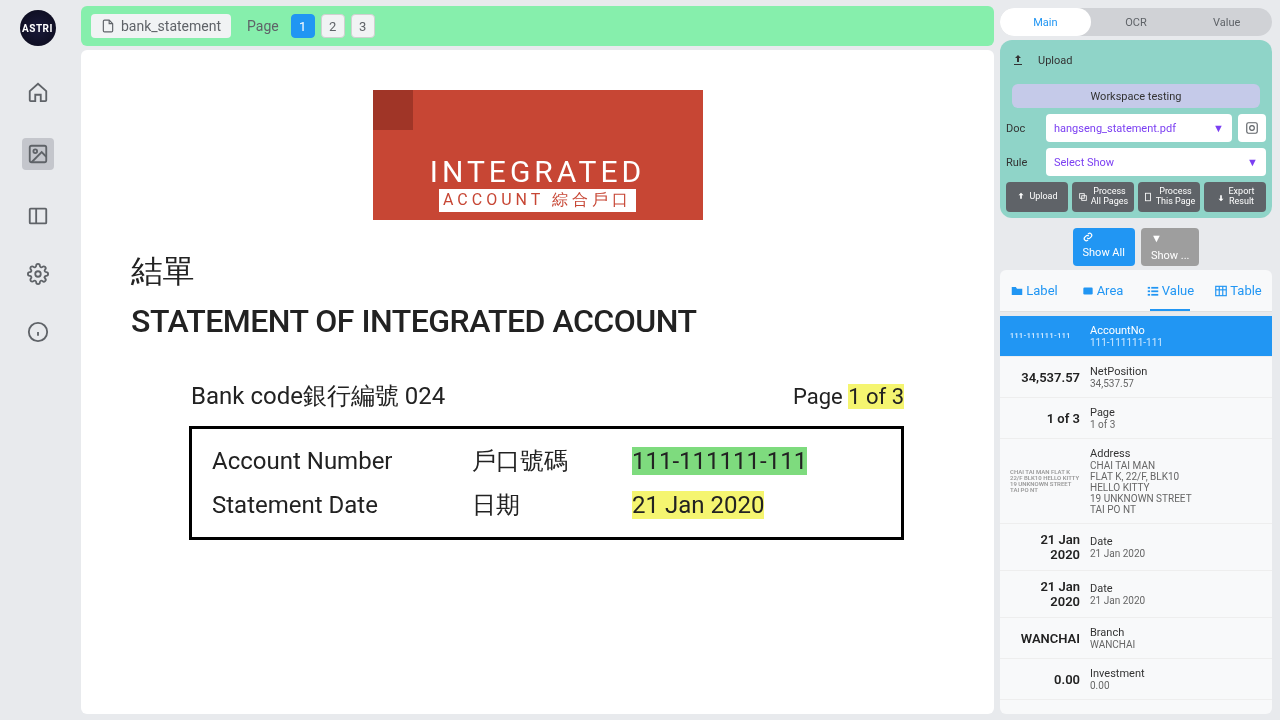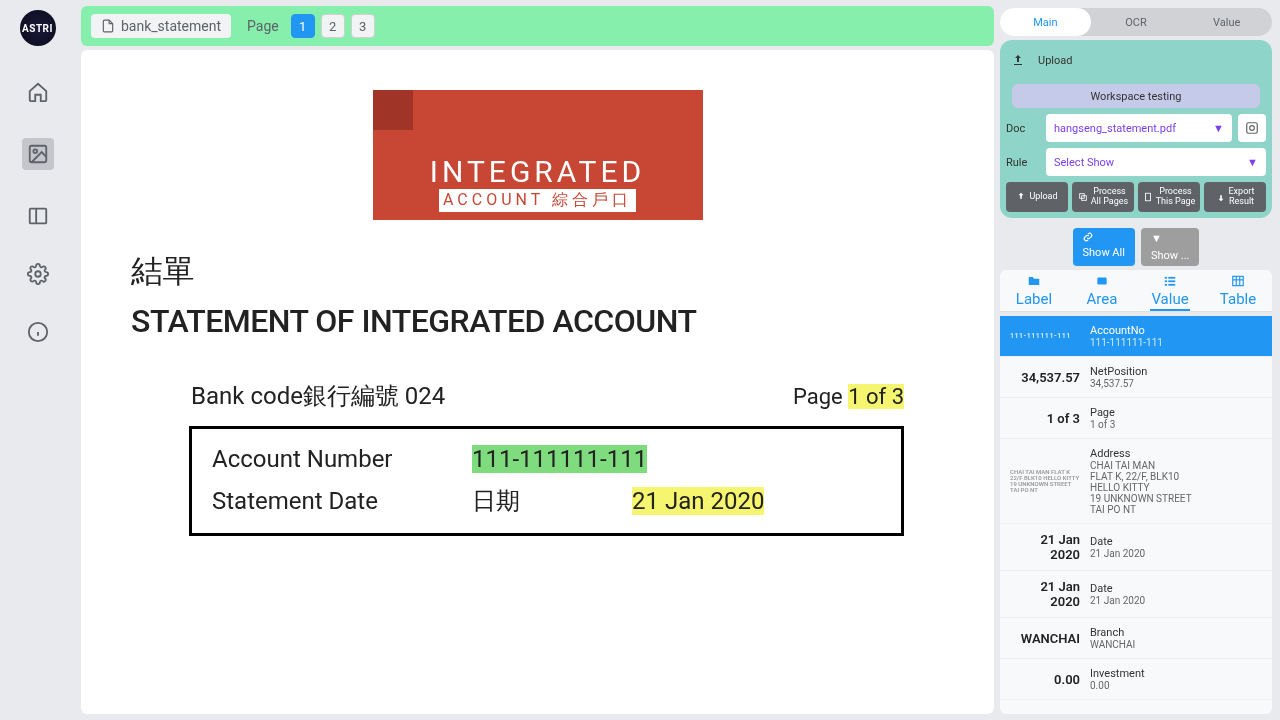--- a/index.html
+++ b/index.html
@@ -47,21 +47,21 @@
 .sellabel { width:34px; font-size:11px; color:#333; }
 .selbox { flex:1; background:#fff; border-radius:4px; height:28px; display:flex; align-items:center; padding:0 8px; font-size:11px; color:#7b3ff2; justify-content:space-between; cursor:pointer;text-align:center; }
 .iconbtn { width:28px; height:28px; background:#fff; border-radius:4px; display:flex; align-items:center; justify-content:center; cursor:pointer; color:#5f6368; }
 .btnrow { display:flex; gap:4px; }
 .actbtn { flex:1; background:#5f6368; color:#fff; border-radius:4px; font-size:9px; display:flex; align-items:center; justify-content:center; gap:3px; height:30px; cursor:pointer; text-align:center; line-height:1.1; padding:0 2px; }
 .showrow { display:flex; justify-content:center; gap:6px; margin-top:6px; }
 .showbtn { border-radius:4px; font-size:11px; padding:4px 10px; display:flex; gap:4px; cursor:pointer;flex-direction:column; }
 .showbtn.primary { background:#2196f3; color:#fff; }
 .showbtn.grey { background:#9e9e9e; color:#fff; }
 .subtabs { display:flex; background:#f8f9fa; border-radius:6px 6px 0 0; height:42px; border-bottom:1px solid #e0e0e0; }
-.subtab { flex:1; display:flex; flex-direction:column; align-items:center; justify-content:center; gap:2px; font-size:15px; color:#2196f3; cursor:pointer; position:relative;text-align:right; }
+.subtab { flex:1; display:flex; flex-direction:row; align-items:center; justify-content:center; gap:2px; font-size:13px; color:#2196f3; cursor:pointer; position:relative;text-align:right; }
 .subtab.active::after { content:""; position:absolute; bottom:0; left:20%; right:20%; height:2px; background:#2196f3; }
 .subtab svg { width:14px; height:14px; }
 .valuelist { flex:1; overflow-y:auto; background:#f8f9fa; border-radius:0 0 6px 6px; }
 .vrow { display:flex; align-items:center; padding:8px 10px; gap:10px; border-bottom:1px solid #eee; }
 .vrow.sel { background:#2196f3; color:#fff; }
 .vleft { width:70px; font-size:13px; font-weight:600; color:#222; text-align:right; overflow:hidden; }
 .vrow.sel .vleft { color:#fff; }
 .vright { flex:1; display:flex; flex-direction:column; font-size:10px; color:#666; }
 .vrow.sel .vright { color:#cde8ff; }
 .vname { font-size:11px; color:#333; }
@@ -137,20 +137,21 @@
       </div>
       <div class="bankrow">
         <span class="bankcode">Bank code銀行編號 024</span>
         <span class="pagecount">
           <span>Page </span><span class="hl-yellow">1 of 3</span>
         </span>
       </div>
       <div class="infobox">
         <div class="inforow">
           <span class="c1">Account Number</span>
+          <span class="c2">戶口號碼</span>
           <span class="c3 hl-green">111-111111-111</span>
         </div>
         <div class="inforow">
           <span class="c1">Statement Date</span>
           <span class="c2">日期</span>
           <span class="c3 hl-yellow">21 Jan 2020</span>
         </div>
       </div>
     </div>
   </div>

